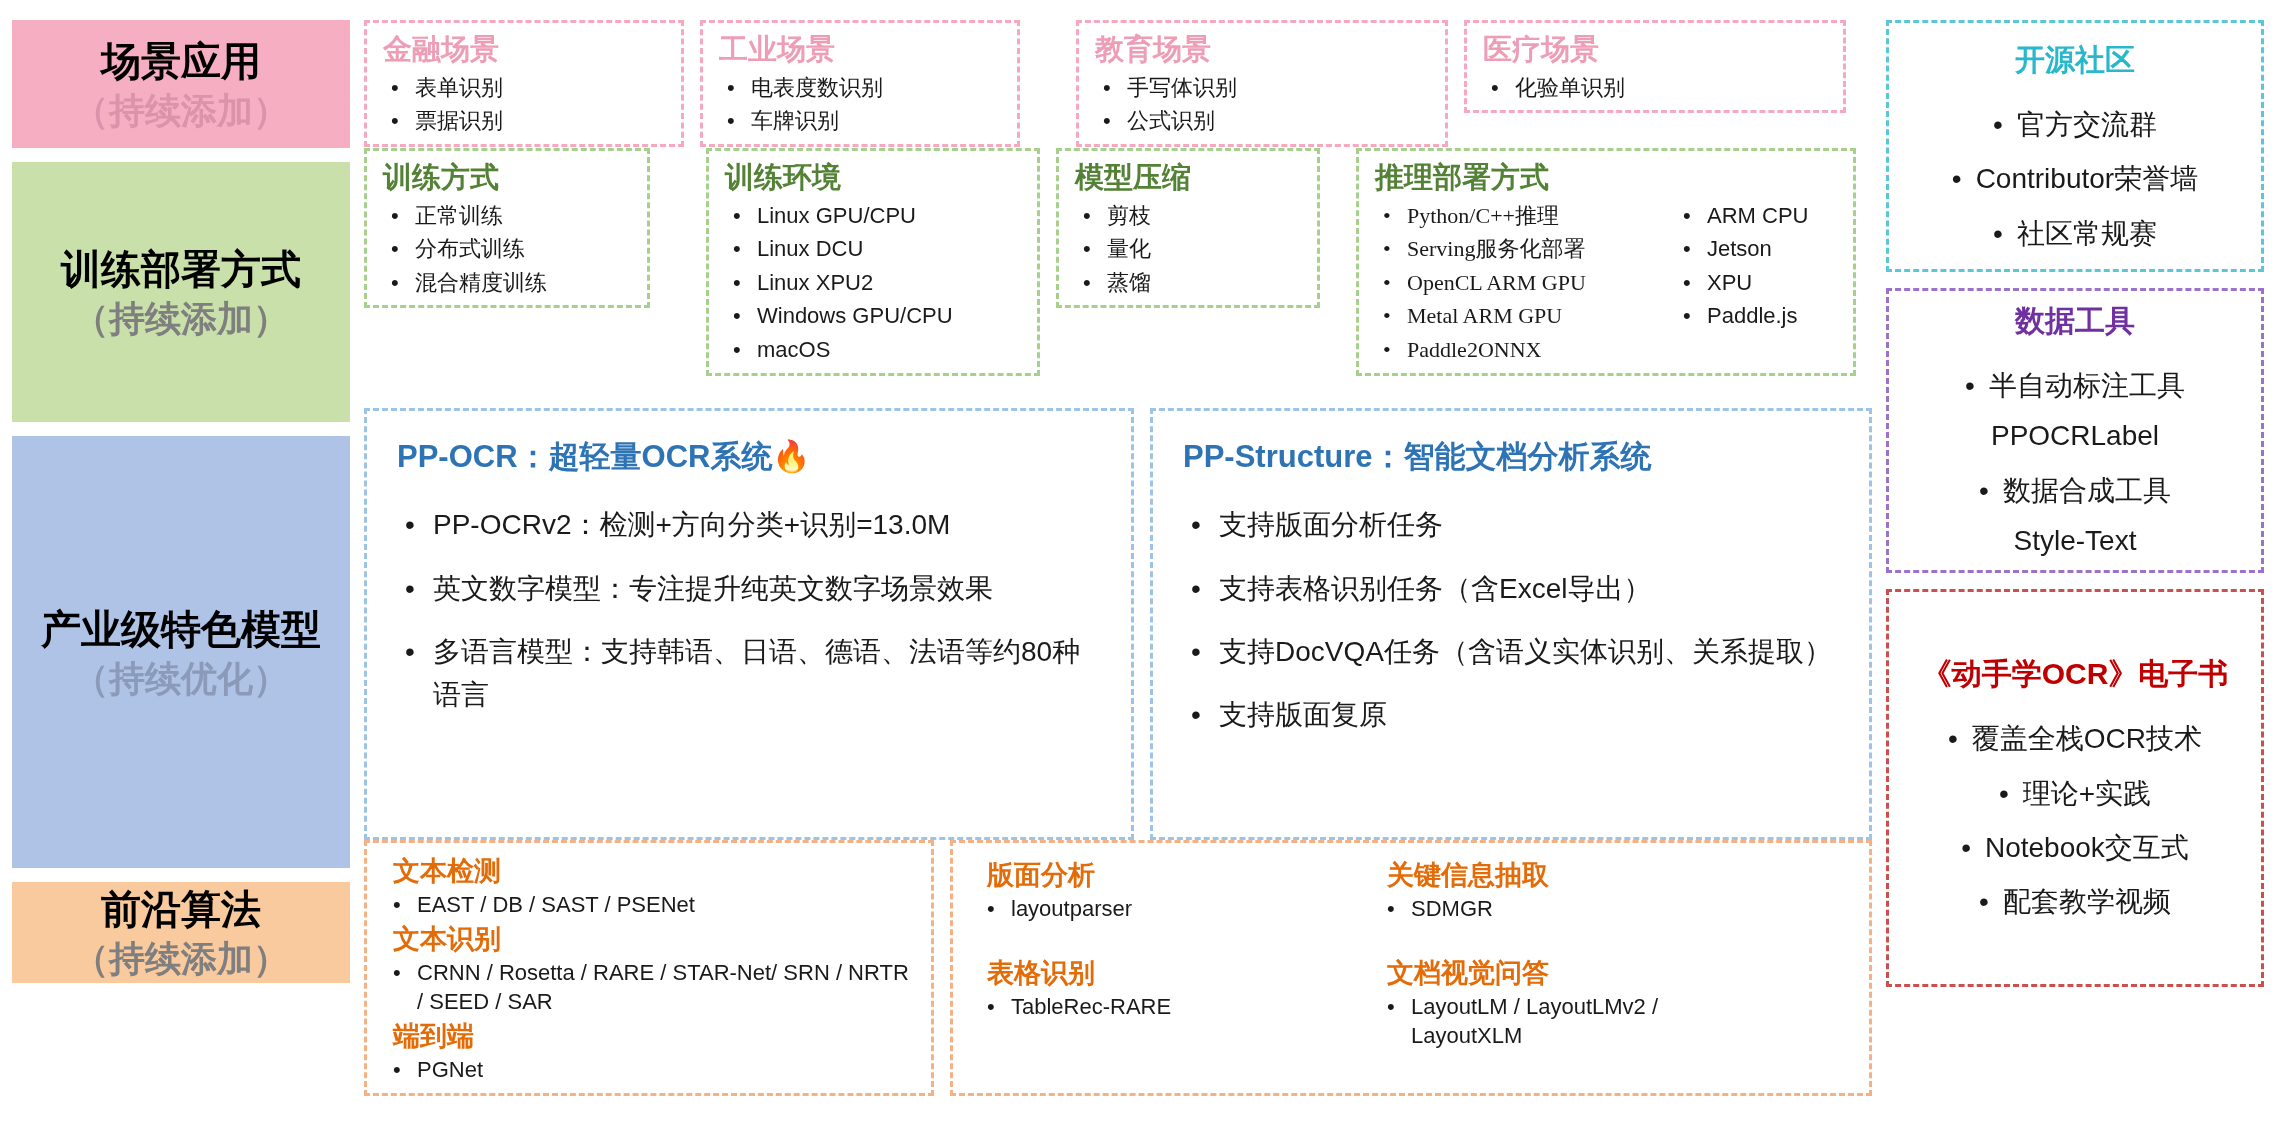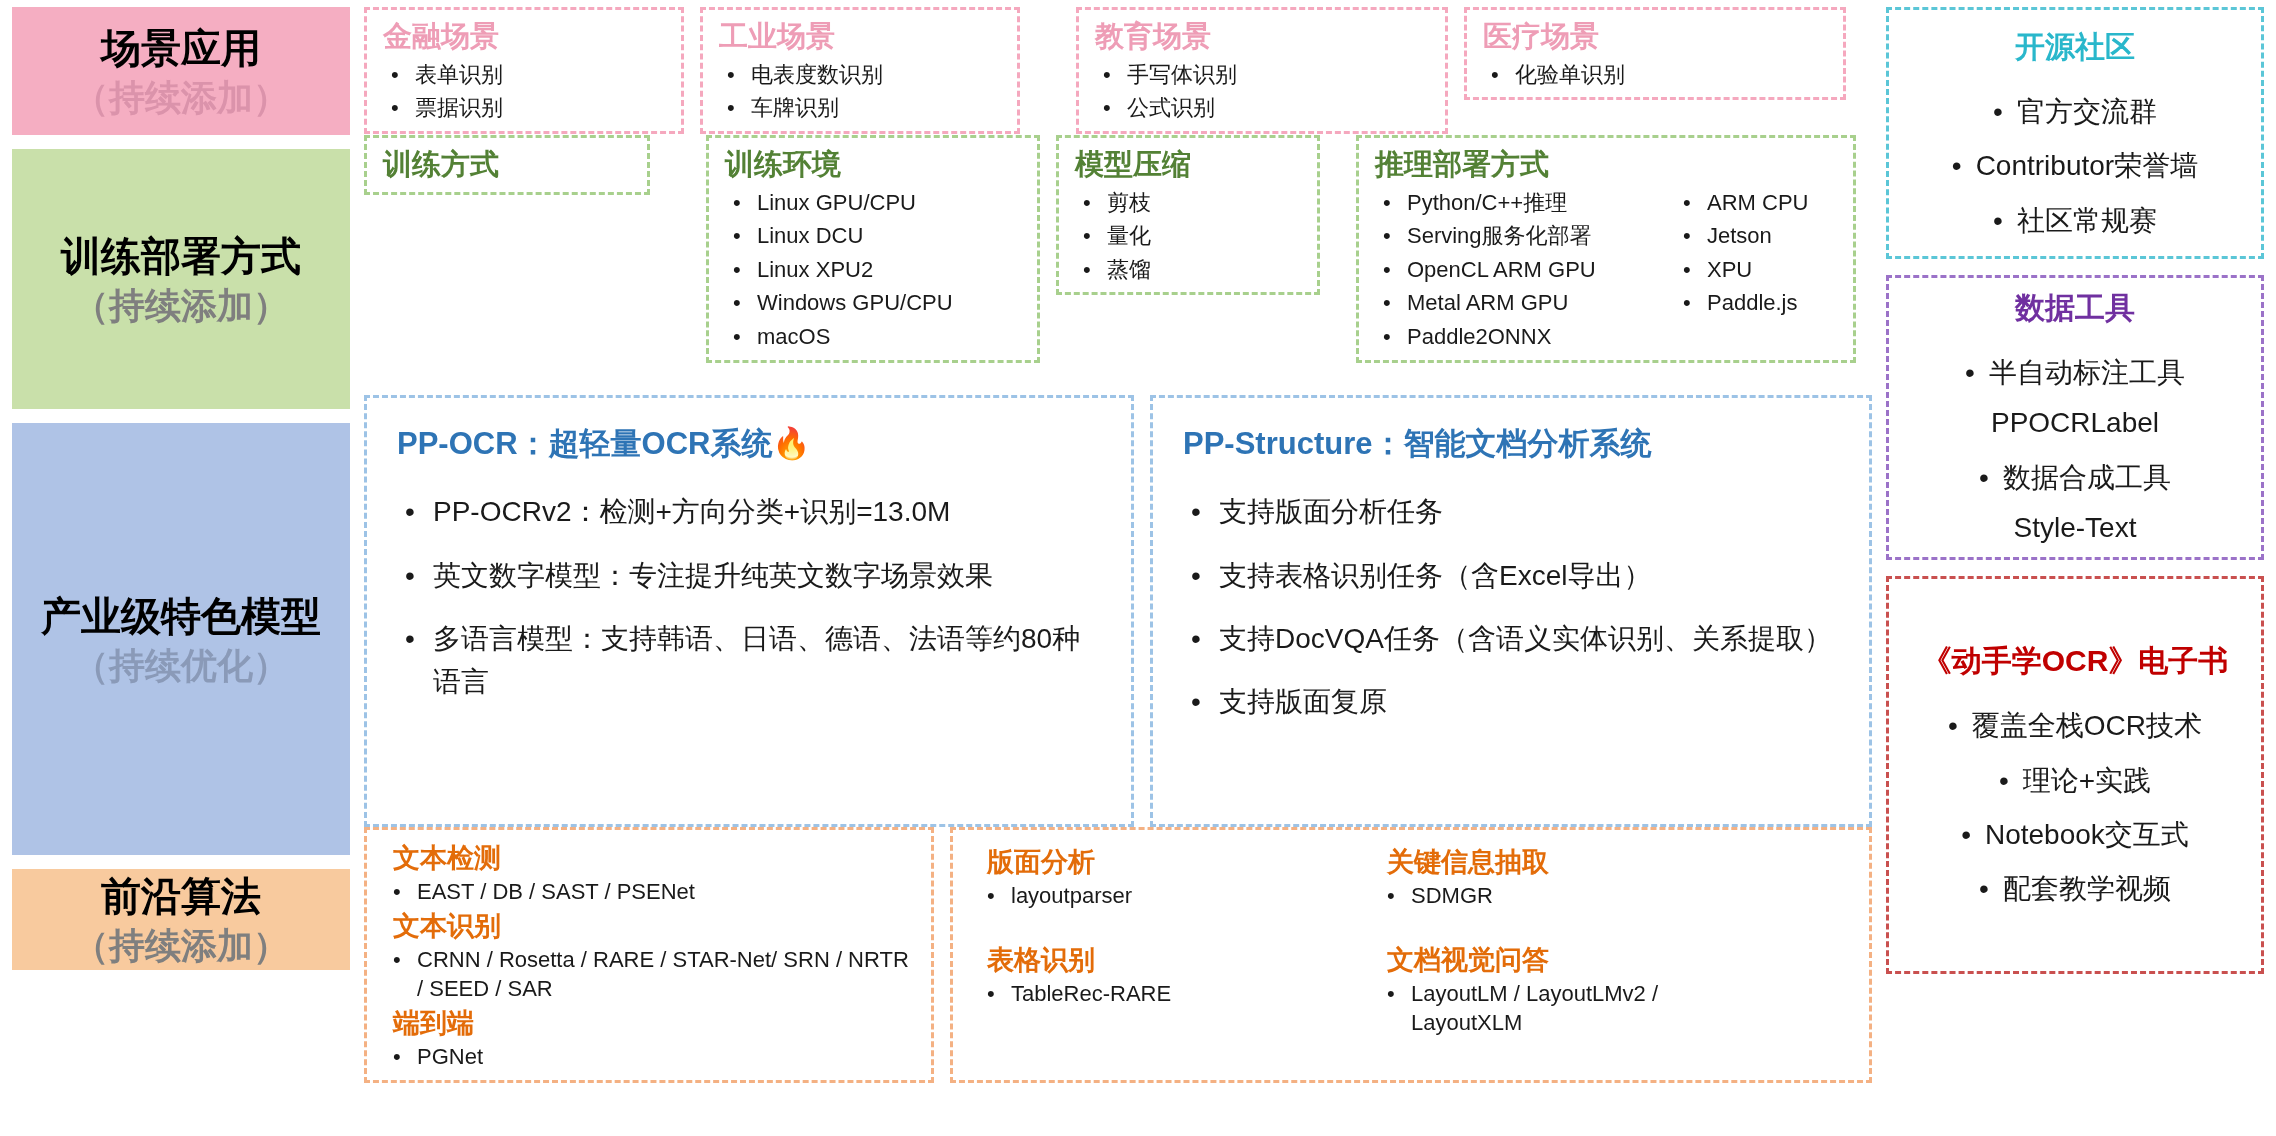--- a/index.html
+++ b/index.html
@@ -1,19 +1,19 @@
 <!DOCTYPE html>
 <html><head>
 <meta charset="utf-8">
 <style>
   * { margin:0; padding:0; box-sizing:border-box; }
   html,body { width:2276px; height:1136px; overflow:hidden; }
   body { font-family:"Liberation Sans","DejaVu Sans",sans-serif; background:#ffffff; color:#1a1a1a; }
 
-  .page { display:flex; width:2276px; height:920px; padding:7px 12px; gap:14px; }
+  .page { display:flex; width:2276px; height:920px; padding:20px 12px; gap:14px; }
 
   
   .left-col { flex:0 0 338px; display:flex; flex-direction:column; gap:14px; }
   .row-label { display:flex; flex-direction:column; align-items:center; justify-content:center; text-align:center; }
   .row-label .t { font-size:40px; font-weight:bold; color:#000; line-height:1.35; }
   .row-label .s { font-size:36px; font-weight:bold; line-height:1.3; }
   .rl-1 { flex:0 0 128px; background:#F5AEC2; }
   .rl-2 { flex:0 0 260px; background:#C9E0AA; }
   .rl-3 { flex:0 0 432px; background:#AFC3E6; }
   .rl-4 { flex:1; background:#F8CA9E; }
@@ -44,21 +44,21 @@
   .sc-4 { width:382px; }
 
   
   .train-box { border-color:#A8D08D; padding:8px 16px; }
   .train-box .box-title { color:#538135; }
   .tb-1 { width:286px; }
   .tb-2 { width:334px; margin-left:40px; }
   .tb-3 { width:264px; }
   .tb-4 { width:500px; margin-left:20px; }
   .two-col { display:flex; }
-  .two-col .items:first-child { flex:0 0 300px; }
+  .two-col .items:first-child { flex:0 0 300px;font-family:Liberation Serif, serif; }
   .two-col .items:last-child { flex:1; }
 
   
   .model-box { border-color:#9DC3E6; padding:26px 30px; height:100%; }
   .model-box .box-title { color:#2E74B5; font-size:31px; margin-bottom:26px; }
   .model-box .items { font-size:28px; }
   .model-box .items li { margin-top:20px; line-height:1.55; padding-left:36px; }
   .mb-1 { flex:0 0 770px; }
   .mb-2 { flex:1; }
 
@@ -138,20 +138,25 @@
         <div class="box-title">医疗场景</div>
         <ul class="items">
           <li>化验单识别</li>
         </ul>
       </div>
     </div>
 
     <div class="row row-2">
       <div class="box train-box tb-1">
         <div class="box-title">训练方式</div>
+        <ul class="items">
+          <li>正常训练</li>
+          <li>分布式训练</li>
+          <li>混合精度训练</li>
+        </ul>
       </div>
       <div class="box train-box tb-2">
         <div class="box-title">训练环境</div>
         <ul class="items">
           <li>Linux GPU/CPU</li>
           <li>Linux DCU</li>
           <li>Linux XPU2</li>
           <li>Windows GPU/CPU</li>
           <li>macOS</li>
         </ul>

